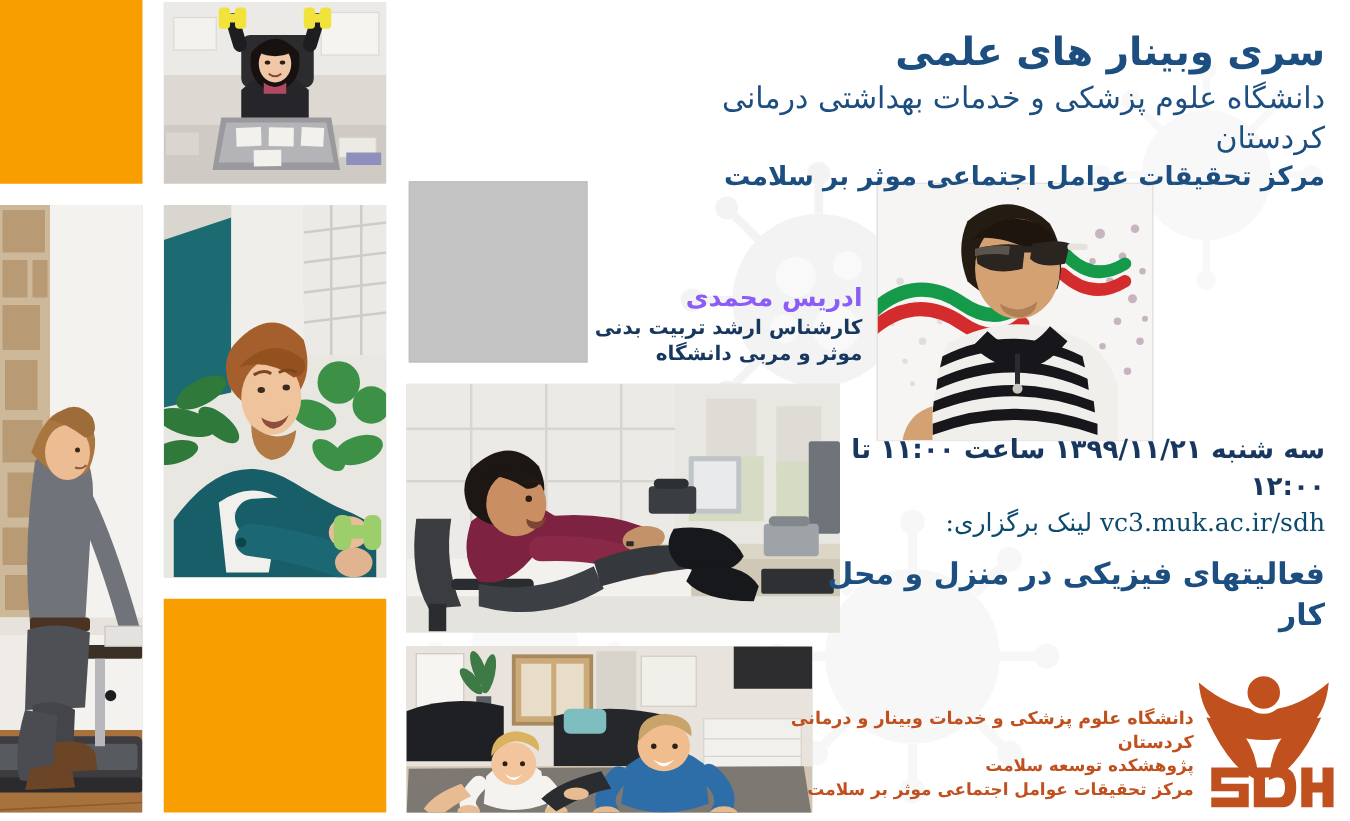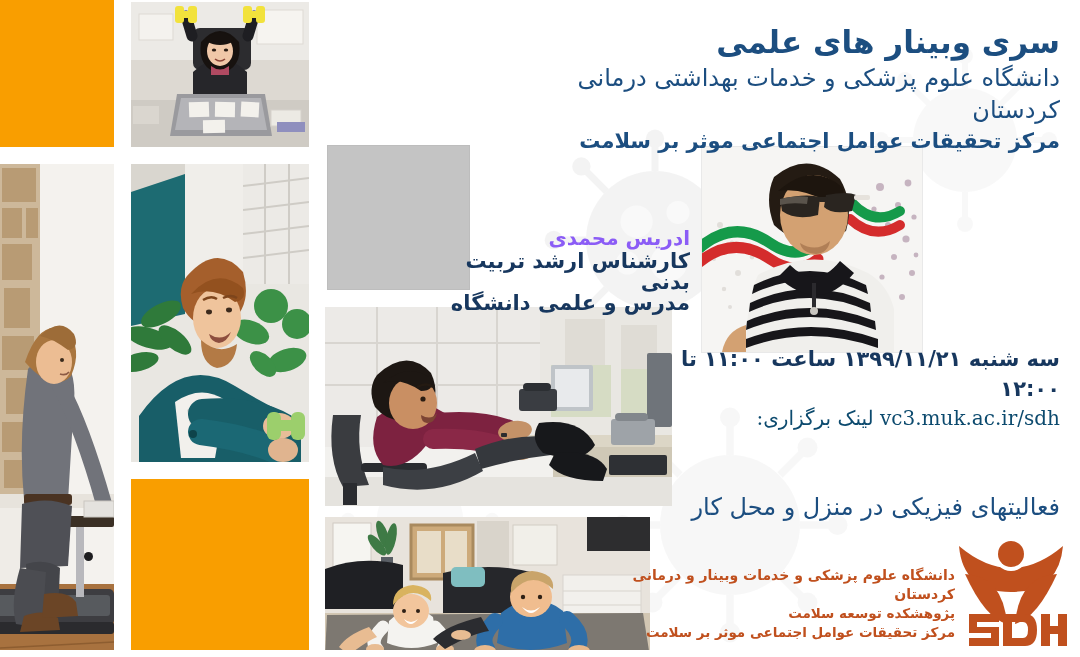--- a/index.html
+++ b/index.html
@@ -64,39 +64,39 @@
   }
   #header .l3{
     color:#1C4E80;font-weight:bold;font-size:21px;line-height:30px;
   }
 
   #speaker-block{left:430px;top:226px;width:260px;}
   #speaker-block .name{
     color:#8b5cf6;font-weight:bold;font-size:20px;line-height:25px;
   }
   #speaker-block .role{
-    color:#17375E;font-weight:bold;font-size:21px;line-height:21px;
+    color:#17375E;font-weight:bold;font-size:16px;line-height:21px;
   }
 
   #when-block{left:660px;top:344px;width:400px;}
   #when-block .date{
     color:#17375E;font-weight:bold;font-size:21px;line-height:30px;
   }
   #when-block .link,#when-block .via{
     color:#0c4a6e;font-size:20px;line-height:28px;
     font-family:"DejaVu Serif","Liberation Serif",serif;
   }
   .ltr{direction:ltr;unicode-bidi:embed;}
 
   #topic-block{left:620px;top:443px;width:440px;}
   #topic-block .t1{
     color:#1C4E80;font-weight:bold;font-size:24px;line-height:31px;
   }
   #topic-block .t2{
-    color:#1C4E80;font-weight:normal;font-size:24px;line-height:33px;margin-top:48px;
+    color:#1C4E80;font-weight:bold;font-size:24px;line-height:33px;
   }
 
   #footer-block{left:600px;top:566px;width:355px;}
   #footer-block .f{
     color:#C0501E;font-weight:bold;font-size:14px;line-height:19px;
   }
   #footer-block .f.small{font-size:13.5px;}
 
   
   #sdh-logo{position:absolute;left:955px;top:528px;width:112px;height:118px;}
@@ -552,21 +552,21 @@
 
   <div class="txt" id="header">
     <div class="l1">سری وبینار های علمی</div>
     <div class="l2">دانشگاه علوم پزشکی و خدمات بهداشتی درمانی کردستان</div>
     <div class="l3">مرکز تحقیقات عوامل اجتماعی موثر بر سلامت</div>
   </div>
 
   <div class="txt" id="speaker-block">
     <div class="name">ادریس محمدی</div>
     <div class="role">کارشناس ارشد تربیت بدنی</div>
-    <div class="role">مدرس و علمی دانشگاه</div>
+    <div class="role">موثر و مربی دانشگاه</div>
   </div>
 
   <div class="txt" id="when-block">
     <div class="date">سه شنبه ۱۳۹۹/۱۱/۲۱ ساعت ۱۱:۰۰ تا ۱۲:۰۰</div>
     <div class="link">
       <span class="ltr">vc3.muk.ac.ir/sdh</span>
       <span>لینک برگزاری:</span>
     </div>
   </div>
 

